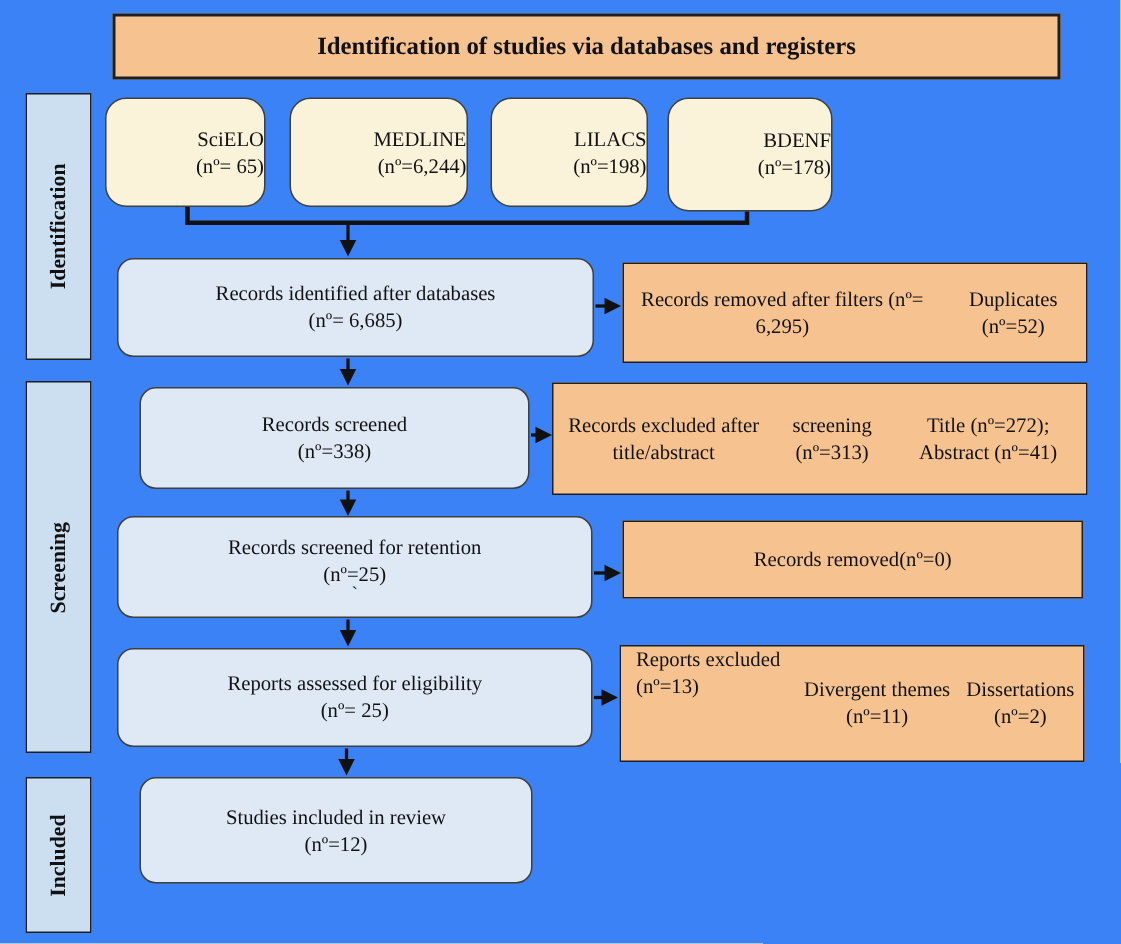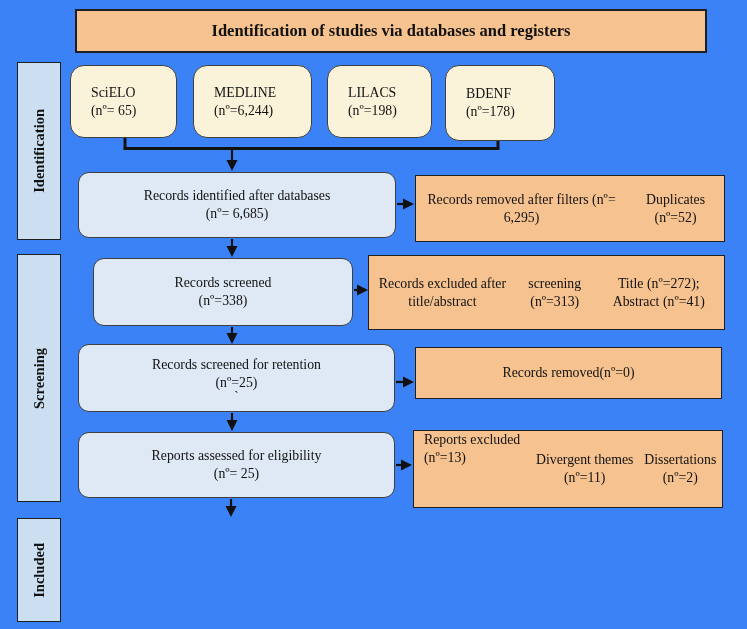--- a/index.html
+++ b/index.html
@@ -35,21 +35,21 @@
   }
   .stage-identification{top:62px;height:178px;}
   .stage-screening{top:254px;height:248px;}
   .stage-included{top:518px;height:104px;}
   
   .src{
     top:65px;height:73px;
     background:var(--cream);
     border:1.6px solid #3f3f3f;
     border-radius:14px;
-    display:flex;flex-direction:column;align-items:flex-start;justify-content:center;
+    display:flex;flex-direction:column;align-items:flex-end;justify-content:center;
     font-size:13.8px;line-height:1.3;padding-left:20px;
   }
   
   .flowbox{
     background:var(--blue);
     border:1.6px solid #3f3f3f;
     border-radius:11px;
     display:flex;flex-direction:column;align-items:center;justify-content:center;
     font-size:13.8px;line-height:1.3;text-align:center;
   }
@@ -110,20 +110,24 @@
     <div>(nº=338)</div>
   </div>
   <div class="abs flowbox" style="left:78px;top:344px;width:317px;height:68px;">
     <div>Records screened for retention</div>
     <div>(nº=25)</div>
     <div class="tick">`</div>
   </div>
   <div class="abs flowbox" style="left:78px;top:432px;width:317px;height:66px;">
     <div>Reports assessed for eligibility</div>
     <div>(nº= 25)</div>
+  </div>
+  <div class="abs flowbox" style="left:93px;top:518px;width:262px;height:71px;">
+    <div>Studies included in review</div>
+    <div>(nº=12)</div>
   </div>
 
   <div class="abs exbox" style="left:415px;top:175px;width:310px;height:67px;">
     <div>Records removed after filters (nº= 6,295)</div>
     <div>Duplicates (nº=52)</div>
   </div>
   <div class="abs exbox" style="left:368px;top:255px;width:357px;height:75px;">
     <div>Records excluded after title/abstract</div>
     <div>screening (nº=313)</div>
     <div>Title (nº=272); Abstract (nº=41)</div>

